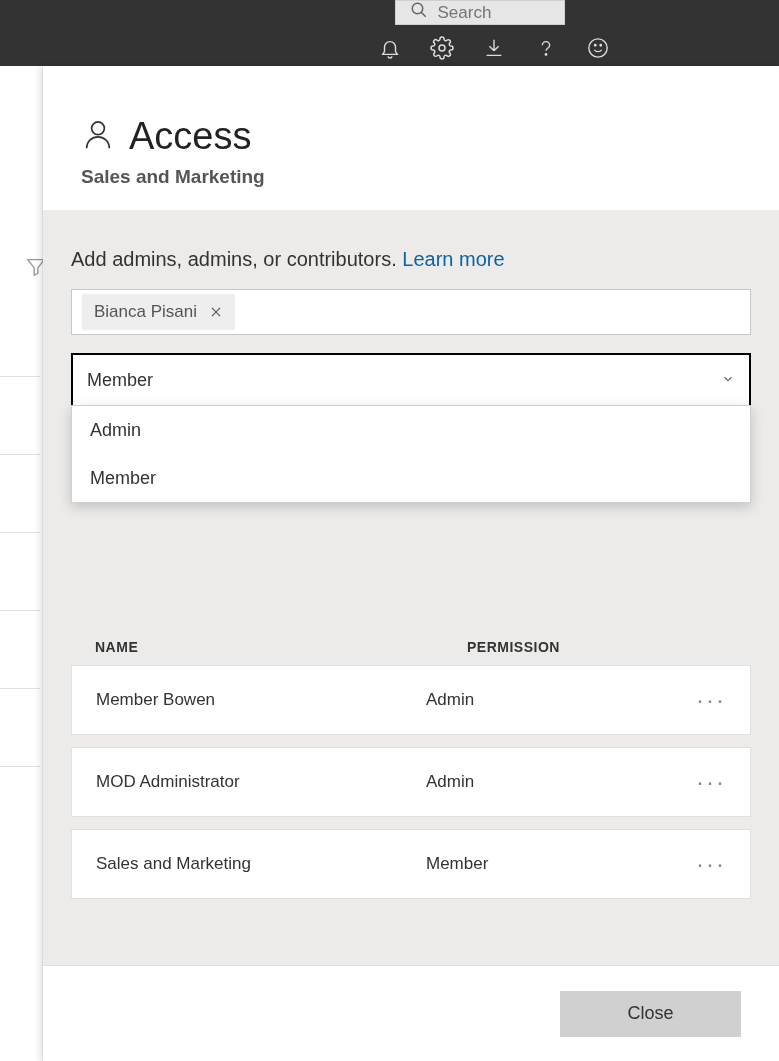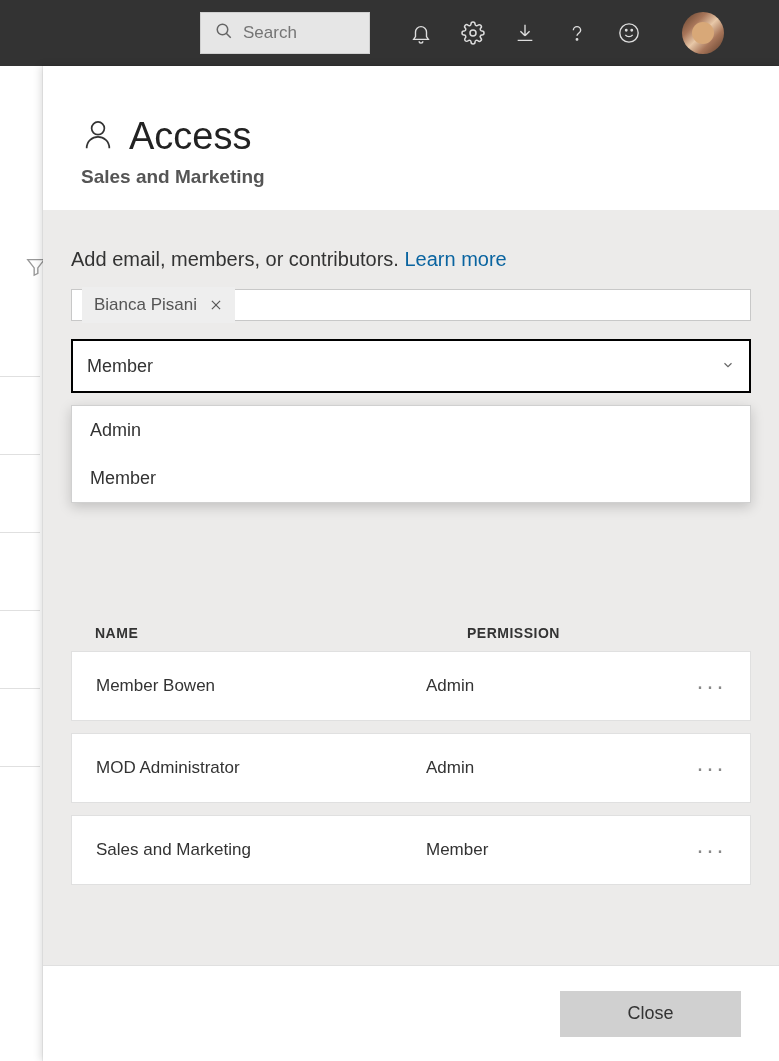--- a/index.html
+++ b/index.html
@@ -6,20 +6,21 @@
     body { font-family: "Segoe UI", Arial, sans-serif; width: 779px; height: 1061px; overflow: hidden; background: #fff; position: relative; }
 
     
     .topbar {
       background: #333333;
       height: 66px;
       display: flex;
       align-items: center;
       padding: 0 20px 0 200px;
       gap: 10px;
+      flex-direction: column;
     }
     .search-box {
       background: #e6e6e6;
       border: 1px solid #d0d0d0;
       height: 42px;
       width: 170px;
       display: flex;
       align-items: center;
       padding: 0 14px;
       color: #555;
@@ -65,21 +66,21 @@
       padding: 38px 28px 30px 28px;
       position: relative;
     }
 
     .instruction-row { font-size: 20px; color: #333; margin-bottom: 18px; }
     .learn-link { color: #0a64a0; cursor: pointer; }
 
     .email-row {
       background: #fff;
       border: 1px solid #c8c8c8;
-      height: 32px;
+      height: 46px;
       display: flex;
       align-items: center;
       padding: 0 10px;
       gap: 6px;
     }
     .chip {
       background: #eeeeee;
       height: 36px;
       display: flex;
       align-items: center;
@@ -253,21 +254,21 @@
           </svg>
       </span>
       <h1 class="panel-title">Access</h1>
     </div>
     <div class="panel-subtitle">Sales and Marketing</div>
   </div>
 
   <div class="panel-body">
 
     <div class="instruction-row">
-      <span>Add email, members, or contributors.</span>
+      <span>Add admins, admins, or contributors.</span>
       <a class="learn-link">Learn more</a>
     </div>
 
     <div class="email-row">
       <div class="chip">
         <span>Bianca Pisani</span>
         <span class="chip-x">
           <svg width="14" height="14" viewBox="0 0 24 24" stroke="#555" stroke-width="2">
               <line x1="5" y1="5" x2="19" y2="19"></line>
               <line x1="19" y1="5" x2="5" y2="19"></line>

